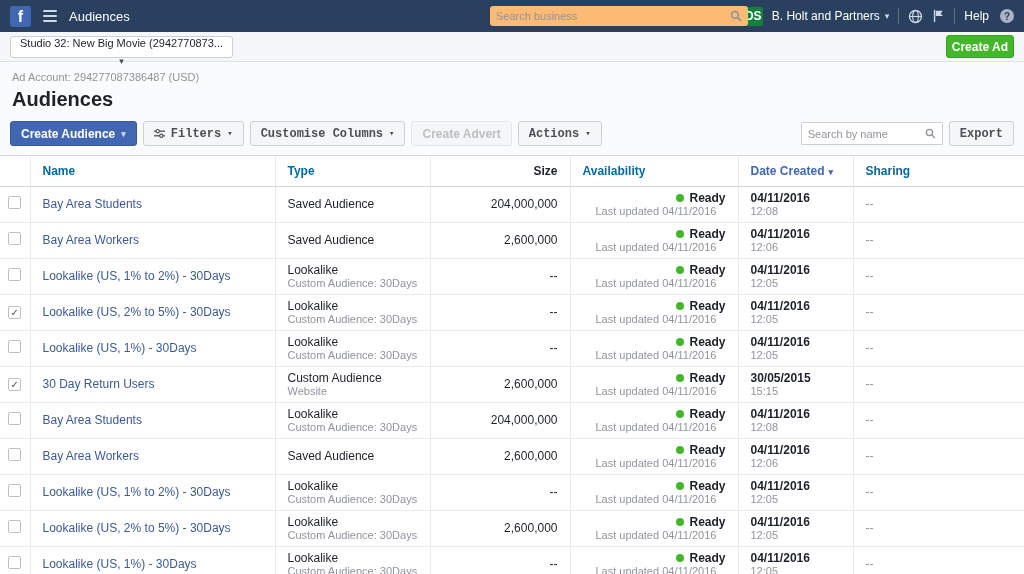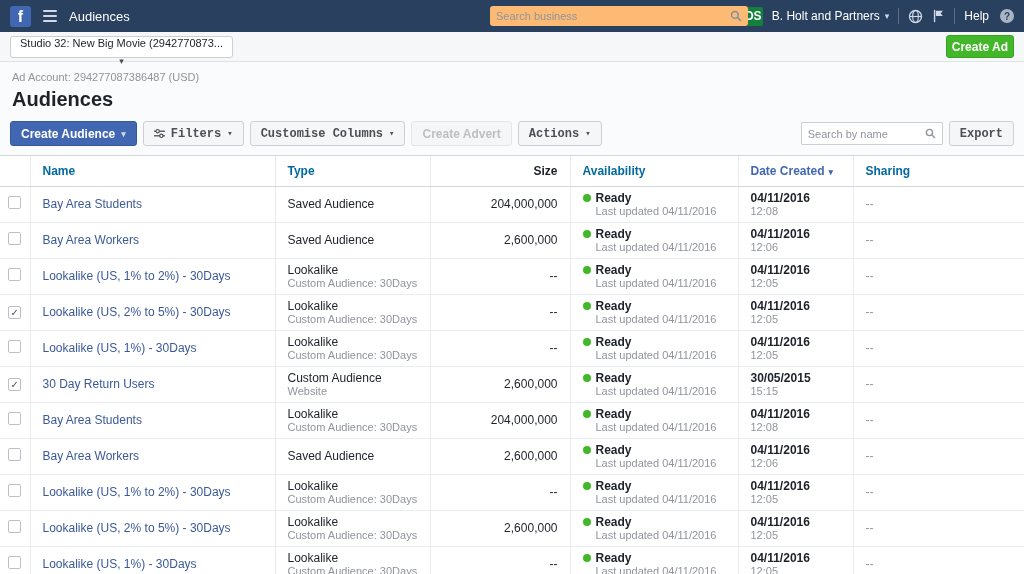--- a/index.html
+++ b/index.html
@@ -119,21 +119,21 @@
   .cb {
     width: 13px; height: 13px; border: 1px solid #bcc0c4; border-radius: 2px;
     background: #fff; display: inline-flex; align-items: center; justify-content: center;
     font-size: 10px; color: #4b4f56; cursor: pointer; line-height: 1;
   }
   .nlink { color: #3b5998; text-decoration: none; cursor: pointer; }
   .main { font-size: 12px; color: #1d2129; line-height: 14px; }
   .sub { font-size: 11px; color: #90949c; line-height: 13px; }
   .sub:empty { display: none; }
   .c-size { text-align: right; color: #1d2129; }
-  .c-avail .main { display: flex; align-items: center; gap: 5px; font-weight: bold; }
+  .c-avail .main { display: flex; align-items: center; gap: 5px; font-weight: bold; justify-content: flex-end; }
   .dot { width: 8px; height: 8px; border-radius: 50%; background: #42b72a; display: inline-block; flex: 0 0 auto; }
   .c-avail .sub { margin-left: 13px; }
   .c-date .main { font-weight: bold; }
   .c-share { color: #90949c; }
 </style>
 </head>
 <body>
 
 <div class="topbar">
   <div class="topbar-left">

